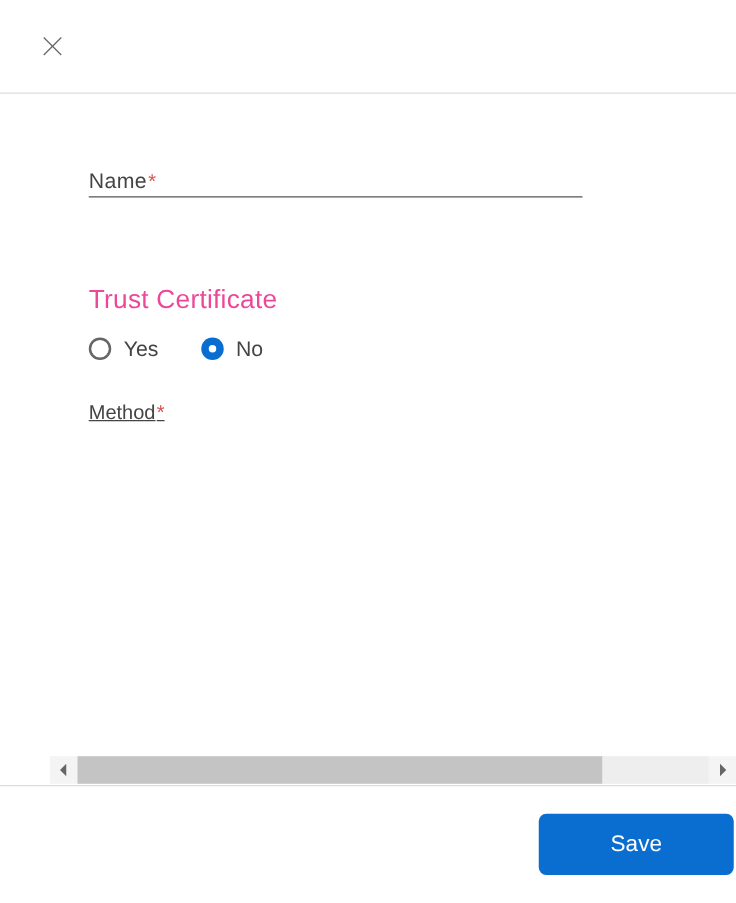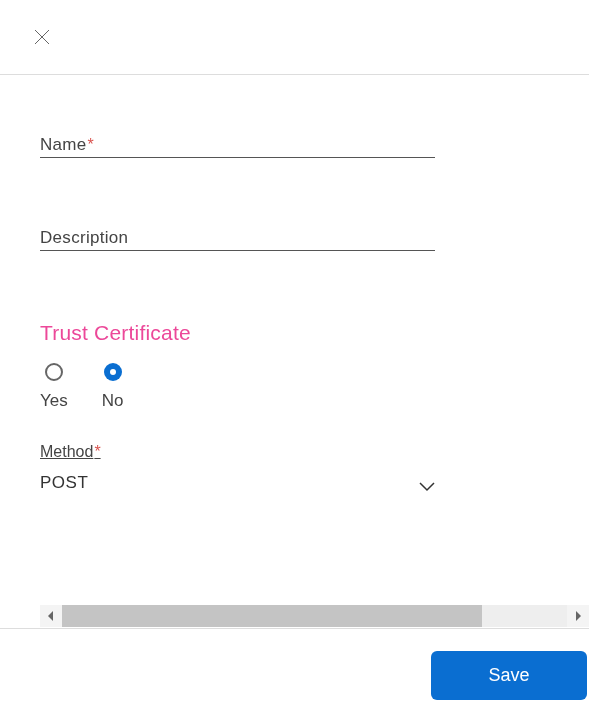--- a/index.html
+++ b/index.html
@@ -41,20 +41,21 @@
       stroke: #666666;
       stroke-width: 1;
     }
     .divider {
       border: none;
       border-top: 1px solid #dddddd;
       margin: 0;
     }
     .form-body {
       padding: 60px 40px 0 40px;
+      margin-left: 31px;
     }
     .field-group {
       margin-bottom: 70px;
       width: 395px;
     }
     .text-field {
       position: relative;
       border-bottom: 1px solid #555555;
       padding-bottom: 2px;
     }
@@ -73,24 +74,22 @@
       margin-bottom: 18px;
       letter-spacing: 0.2px;
     }
     .radio-row {
       display: flex;
       gap: 34px;
       align-items: center;
     }
     .radio-option {
       display: flex;
-      align-items: center;
       gap: 10px;
       cursor: pointer;
-      flex-direction: column;
     }
     .radio-circle {
       width: 18px;
       height: 18px;
       border-radius: 50%;
       display: flex;
       align-items: center;
       justify-content: center;
     }
     .radio-unchecked {
@@ -216,53 +215,40 @@
 <hr class="divider">
 
 <div class="form-body">
 
   <div class="field-group">
     <div class="text-field">
       <span class="text-field-label">Name</span><span class="required-mark">*</span>
     </div>
   </div>
 
-  <div class="field-group">
-    <div class="text-field">
-      <span class="text-field-label">Description</span>
-    </div>
-  </div>
 
 
   <div class="trust-section">
     <div class="section-label">Trust Certificate</div>
     <div class="radio-row">
       <div class="radio-option">
         <div class="radio-circle radio-unchecked"></div>
         <span class="radio-label">Yes</span>
       </div>
       <div class="radio-option">
         <div class="radio-circle radio-checked"></div>
         <span class="radio-label">No</span>
       </div>
     </div>
   </div>
 
   <div class="method-section">
     <div class="method-label">
       <span>Method</span><span class="required-mark">*</span>
     </div>
-    <div class="method-select">
-      <span class="method-value">POST</span>
-      <span class="chevron-down">
-        <svg viewBox="0 0 16 10">
-          <polyline points="1,1 8,8 15,1"></polyline>
-        </svg>
-      </span>
-    </div>
   </div>
 
 </div>
 
 <div class="scrollbar-track">
   <div class="scroll-arrow-left">
     <svg viewBox="0 0 8 12">
       <polygon points="6,1 1,6 6,11" fill="#666666"></polygon>
     </svg>
   </div>

